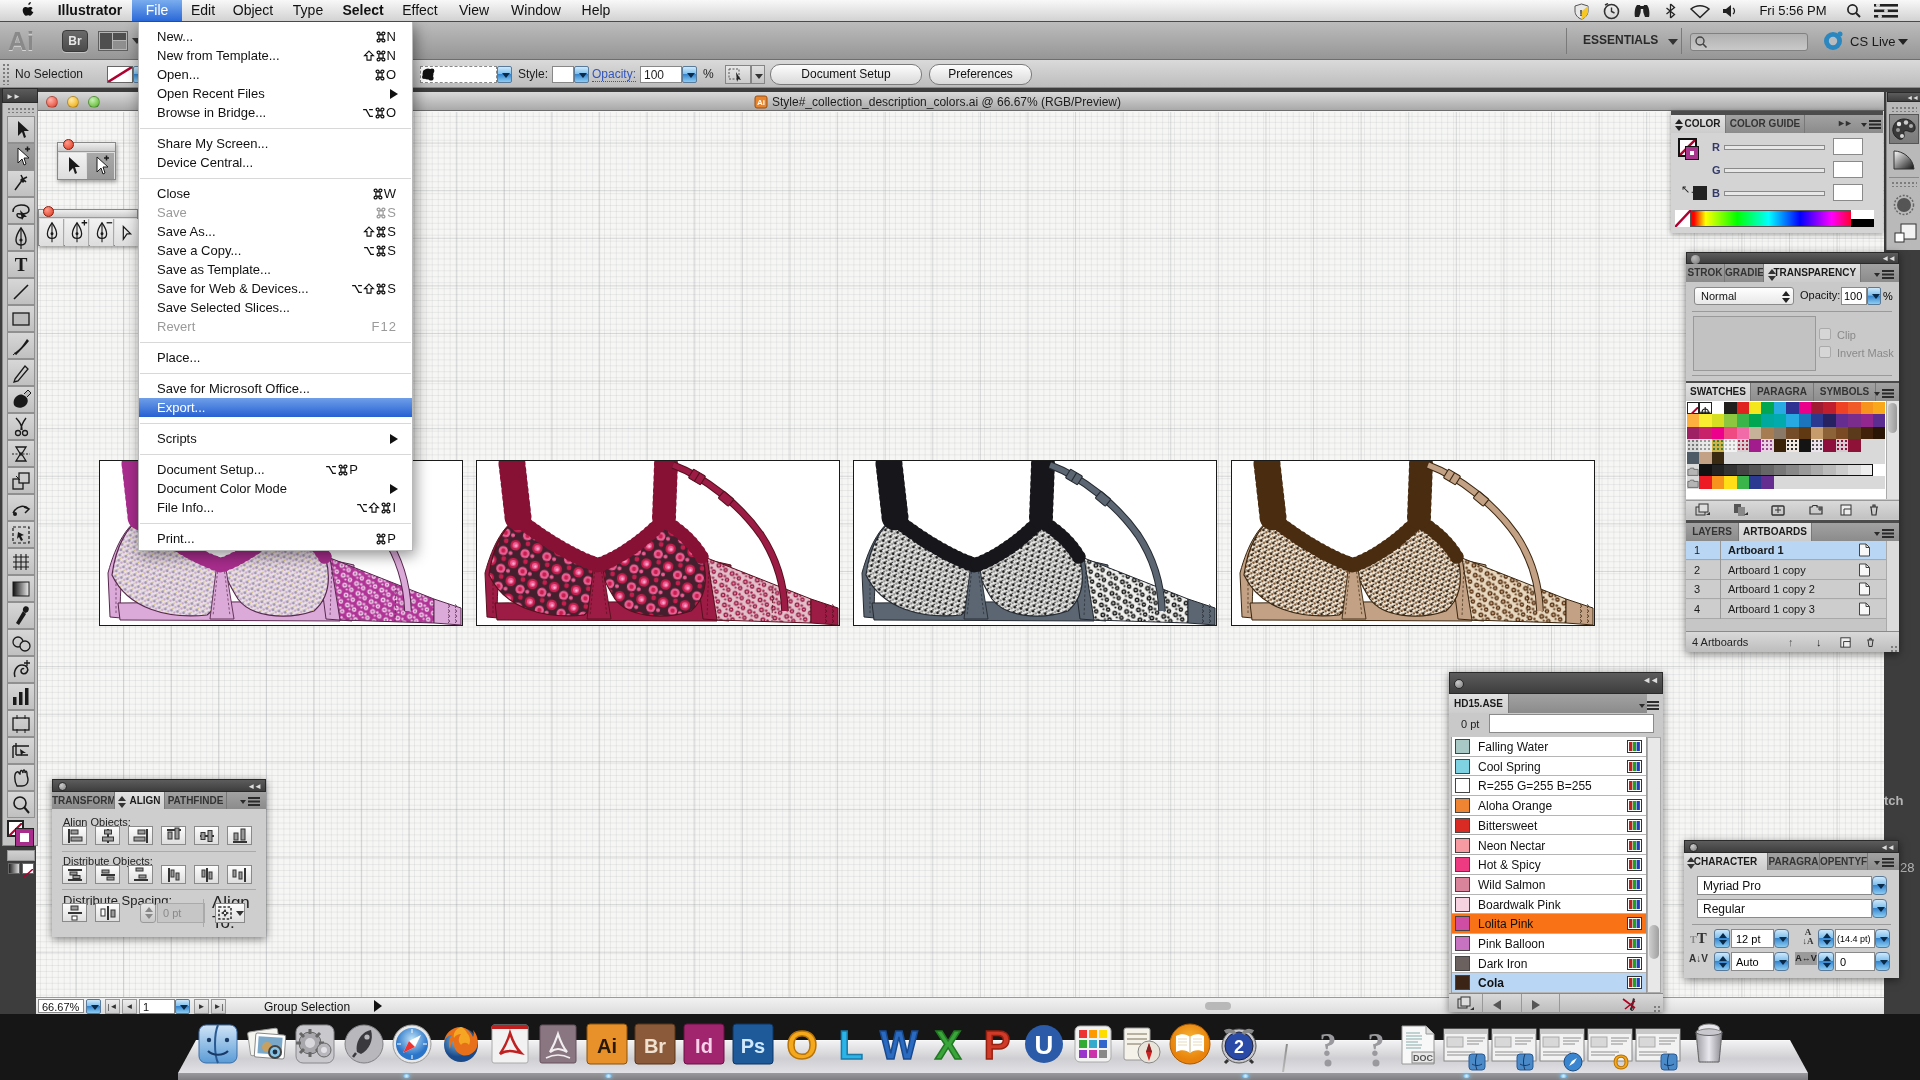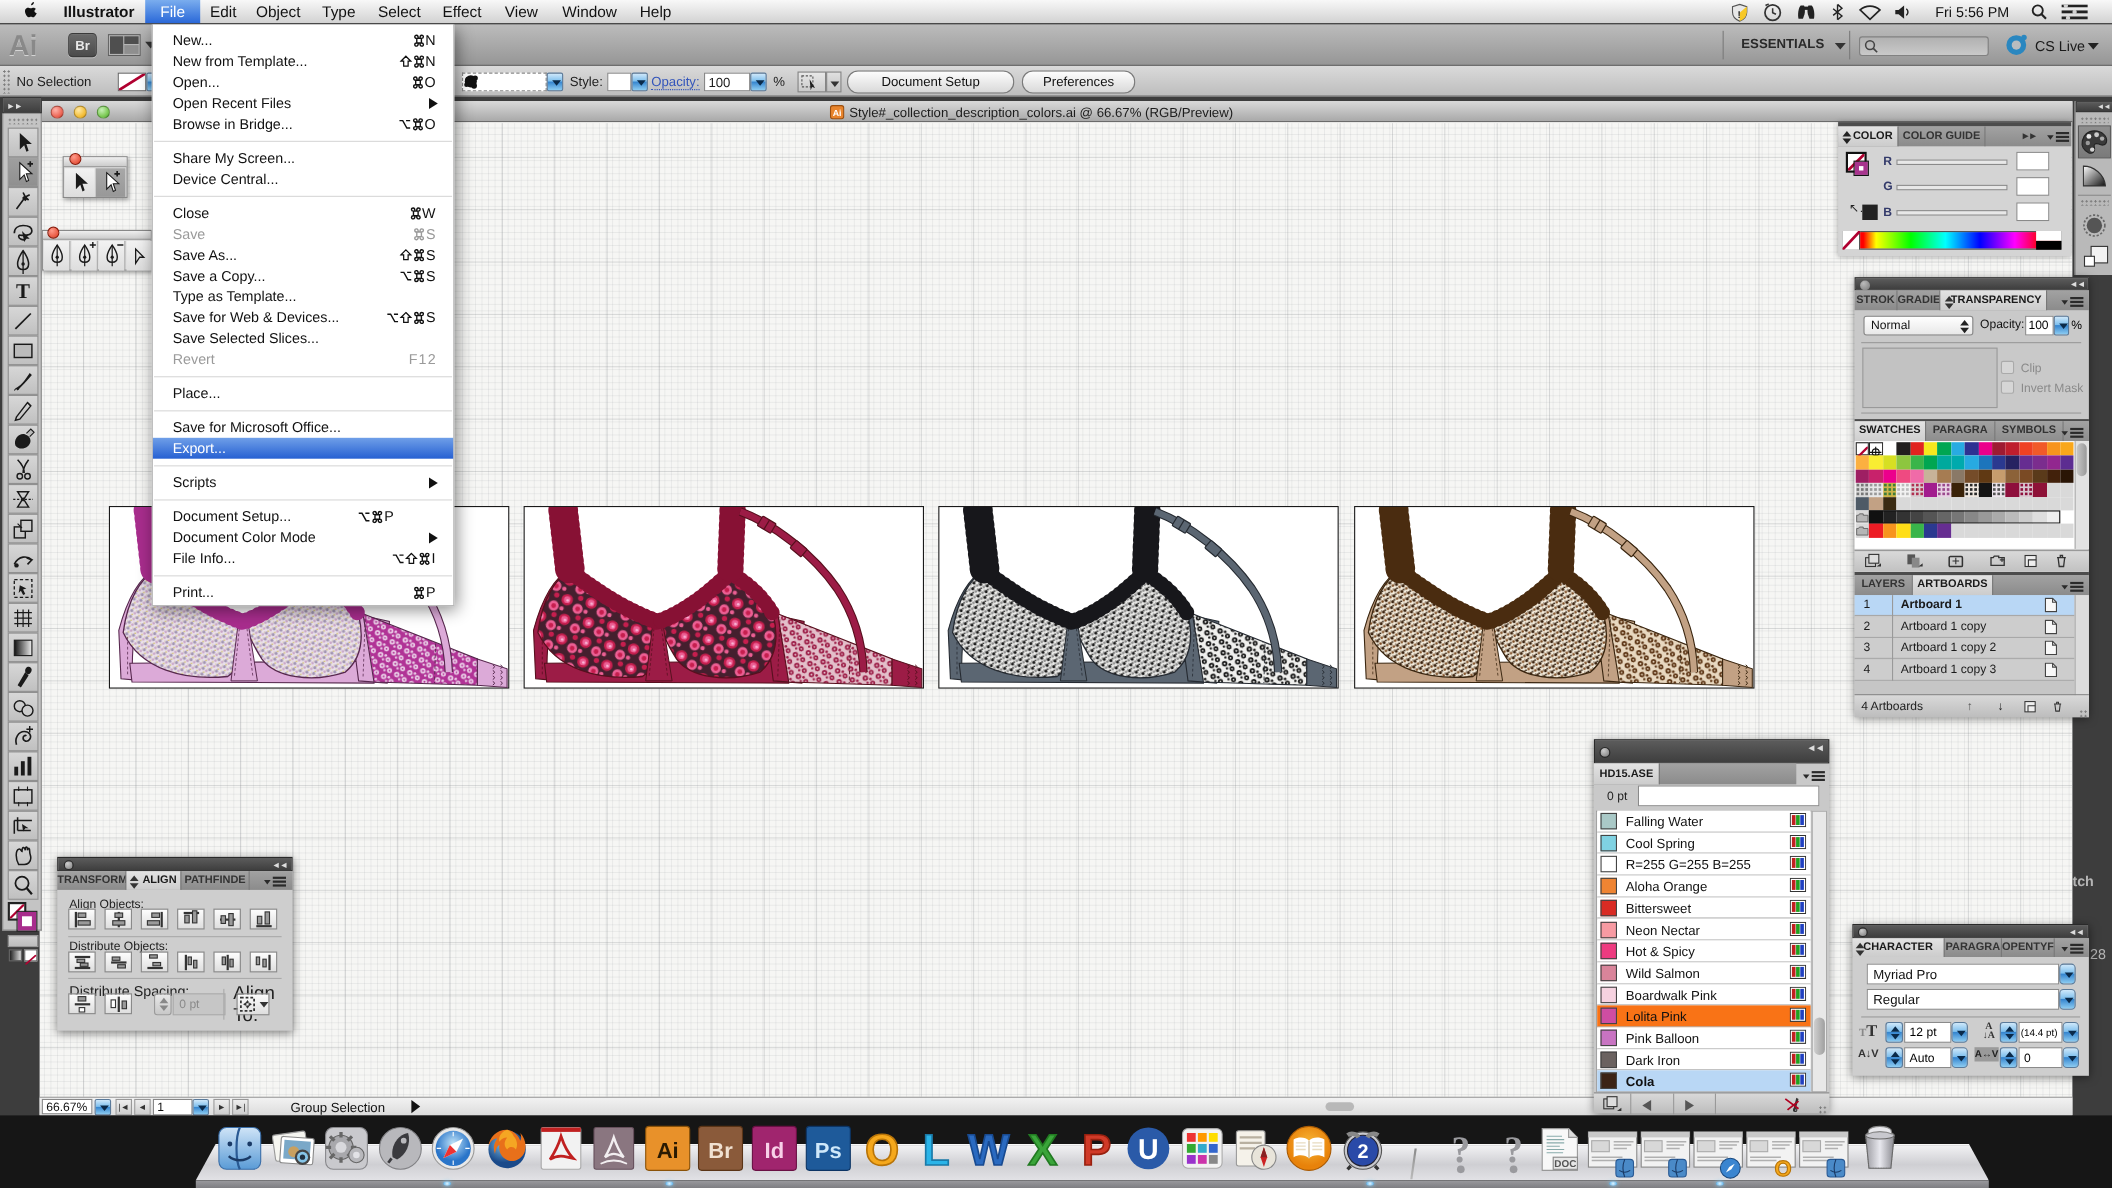--- a/index.html
+++ b/index.html
@@ -36,21 +36,21 @@
 </style></head><body>
 <div id="menubar">
     <div class="mi" style="left:18px;width:22px;"><svg width="15" height="17" viewBox="0 0 15 17" style="vertical-align:-3px">
         <path fill="#111" d="M10.8 1.1 C10.9 2 10.6 2.9 10 3.6 C9.4 4.3 8.5 4.8 7.6 4.7 C7.5 3.85 7.9 2.9 8.45 2.35 C9.05 1.65 10.05 1.15 10.8 1.1 Z M13.9 13.4 C13.45 14.4 13.2 14.85 12.65 15.7 C11.85 16.9 10.75 18 9.85 18 C9.05 18 8.45 17.35 7.45 17.35 C6.45 17.35 5.8 18 5 18 C4.1 18 3.05 16.95 2.3 15.8 C0.8 13.25 0.45 10.7 1.35 9.1 C2 8 3.05 7.3 4.3 7.3 C5.35 7.3 6.05 8 7.3 8 C8.5 8 9.05 7.3 10.35 7.3 C11.45 7.3 12.35 7.9 13 8.85 C10.65 10.1 10.9 13 13.9 13.4 Z" transform="scale(0.82)"></path>
       </svg></div>
     <div class="mi" style="left:48px;width:84px;;font-weight:bold">Illustrator</div>
     <div class="mi sel" style="left:132px;width:50px;;font-weight:normal">File</div>
     <div class="mi" style="left:182px;width:42px;;font-weight:normal">Edit</div>
     <div class="mi" style="left:224px;width:58px;;font-weight:normal">Object</div>
     <div class="mi" style="left:282px;width:52px;;font-weight:normal">Type</div>
-    <div class="mi" style="left:334px;width:58px;;font-weight:normal">Select</div>
+    <div class="mi" style="left:334px;width:58px;;font-weight:bold">Select</div>
     <div class="mi" style="left:392px;width:56px;;font-weight:normal">Effect</div>
     <div class="mi" style="left:448px;width:52px;;font-weight:normal">View</div>
     <div class="mi" style="left:500px;width:72px;;font-weight:normal">Window</div>
     <div class="mi" style="left:572px;width:48px;;font-weight:normal">Help</div>
     <div class="mi" style="right:0;width:350px;text-align:right"></div>
 <svg class="abs" style="left:1573px;top:3px" width="17" height="17" viewBox="0 0 17 17">
       <path d="M8.5 1 L15 3 V8 C15 12 12 15 8.5 16.2 C5 15 2 12 2 8 V3 Z" fill="#e8e8e8" stroke="#555" stroke-width="1"></path>
       <path d="M8.5 8.5 L15 3 V8 C15 12 12 15 8.5 16.2 Z" fill="#f7c825"></path>
       <text x="8" y="13" font-size="9" font-weight="bold" fill="#222" text-anchor="middle">!</text>
     </svg>
@@ -996,21 +996,21 @@
     <div class="abs" style="left:163px;top:124px;width:30px;height:20px;background:linear-gradient(#fdfdfd,#dedede);border:1px solid #8a8a8a"><svg width="16" height="16" viewBox="0 0 16 16" style="margin:1px">
         <rect x="2" y="2" width="12" height="12" fill="none" stroke="#333" stroke-dasharray="2.5 1.8" stroke-width="1.6"></rect>
         <path d="M8 4 l2 3 h-4 Z M8 12 l2 -3 h-4 Z M4 8 l3 -2 v4 Z M12 8 l-3 -2 v4 Z" fill="#333"></path>
       </svg><div class="abs" style="left:20px;top:7px;width:0;height:0;border-left:4px solid transparent;border-right:4px solid transparent;border-top:5px solid #333"></div></div>
   </div>
 <div class="panel" style="left:1449px;top:672px;width:214px;height:340px;background:#c9c9c9;z-index:12">
     <div class="darkhdr abs" style="left:0;top:0;width:214px;height:22px">
       <div class="abs" style="left:4px;top:6px;width:10px;height:10px;border-radius:5px;background:radial-gradient(circle at 35% 30%,#ccc,#787878);border:1px solid #2a2a2a"></div>
       <span style="color:#ddd;font-size:9px;position:absolute;right:4px;top:2px;letter-spacing:-1px">◄◄</span>
     </div>
-    <div class="abs tabbar" style="left:0;top:22px;width:184px;height:19px">
+    <div class="abs tabbar" style="left:0;top:22px;width:198px;height:19px">
       <div class="tab tabact" style="width:60px;line-height:19px;font-weight:bold">HD15.ASE</div>
     </div>
     <div class="abs" style="left:190px;top:32px;width:0;height:0;border-left:3px solid transparent;border-right:3px solid transparent;border-top:4px solid #2a2a2a"></div>
     <div class="abs" style="left:198px;top:29px;width:12px;height:2px;background:#2a2a2a;box-shadow:0 3.5px 0 #2a2a2a,0 7px 0 #2a2a2a"></div>
     <div class="abs" style="left:12px;top:46px;font-size:11px;color:#222">0 pt</div>
     <div class="abs" style="left:40px;top:42px;width:165px;height:19px;background:#fff;border:1px solid #8a8a8a"></div>
     <div class="abs" style="left:2px;top:65px;width:196px;height:256px;background:#fff;border:1px solid #999;border-bottom:none"></div>
     <div class="abs" style="left:3px;top:65.0px;width:194px;height:19.7px;background:#fff;border-bottom:1px solid #b5b5b5">
       <div class="abs" style="left:3px;top:2px;width:15px;height:15px;background:#a9c9c7;border:1px solid #444"></div>
       <span style="position:absolute;left:26px;top:3px;font-size:12px;color:#111;font-weight:normal">Falling Water</span>
@@ -1273,21 +1273,21 @@
     </div>
     <div class="abs" style="left:0;top:219px;width:273px;height:19px;line-height:19px;color:#111">
       <span style="position:absolute;left:18px">Save a Copy...</span>
       <span style="position:absolute;right:15px;letter-spacing:1px"><svg width="12" height="12" viewBox="0 0 16 16" style="vertical-align:-1.5px">
           <path fill="none" stroke="#111" stroke-width="1.7" d="M1.5 3.5 L5.5 3.5 L10.5 12.5 L14.5 12.5 M9.5 3.5 L14.5 3.5"></path>
         </svg><svg width="12" height="12" viewBox="0 0 16 16" style="vertical-align:-1.5px">
           <path fill="none" stroke="#111" stroke-width="1.7" d="M5.2 5.2 L5.2 10.8 L10.8 10.8 L10.8 5.2 Z M5.2 5.2 C2 5.2 2 1.2 5 1.4 C6.8 1.5 7 3 7 5.2 M10.8 5.2 C14 5.2 14 1.2 11 1.4 C9.2 1.5 9 3 9 5.2 M5.2 10.8 C2 10.8 2 14.8 5 14.6 C6.8 14.5 7 13 7 10.8 M10.8 10.8 C14 10.8 14 14.8 11 14.6 C9.2 14.5 9 13 9 10.8"></path>
         </svg><span>S</span></span>
     </div>
     <div class="abs" style="left:0;top:238px;width:273px;height:19px;line-height:19px;color:#111">
-      <span style="position:absolute;left:18px">Type as Template...</span>
+      <span style="position:absolute;left:18px">Save as Template...</span>
     </div>
     <div class="abs" style="left:0;top:257px;width:273px;height:19px;line-height:19px;color:#111">
       <span style="position:absolute;left:18px">Save for Web &amp; Devices...</span>
       <span style="position:absolute;right:15px;letter-spacing:1px"><svg width="12" height="12" viewBox="0 0 16 16" style="vertical-align:-1.5px">
           <path fill="none" stroke="#111" stroke-width="1.7" d="M1.5 3.5 L5.5 3.5 L10.5 12.5 L14.5 12.5 M9.5 3.5 L14.5 3.5"></path>
         </svg><svg width="12" height="12" viewBox="0 0 16 16" style="vertical-align:-1.5px">
           <path fill="none" stroke="#111" stroke-width="1.5" d="M8 1.5 L14 7.5 L10.7 7.5 L10.7 13.5 L5.3 13.5 L5.3 7.5 L2 7.5 Z"></path>
         </svg><svg width="12" height="12" viewBox="0 0 16 16" style="vertical-align:-1.5px">
           <path fill="none" stroke="#111" stroke-width="1.7" d="M5.2 5.2 L5.2 10.8 L10.8 10.8 L10.8 5.2 Z M5.2 5.2 C2 5.2 2 1.2 5 1.4 C6.8 1.5 7 3 7 5.2 M10.8 5.2 C14 5.2 14 1.2 11 1.4 C9.2 1.5 9 3 9 5.2 M5.2 10.8 C2 10.8 2 14.8 5 14.6 C6.8 14.5 7 13 7 10.8 M10.8 10.8 C14 10.8 14 14.8 11 14.6 C9.2 14.5 9 13 9 10.8"></path>
         </svg><span>S</span></span>

